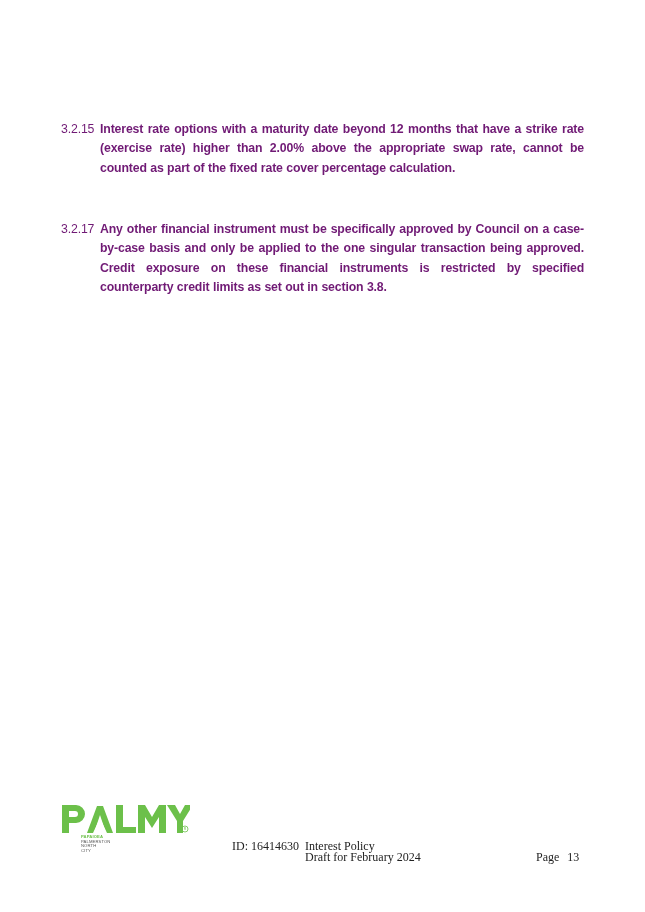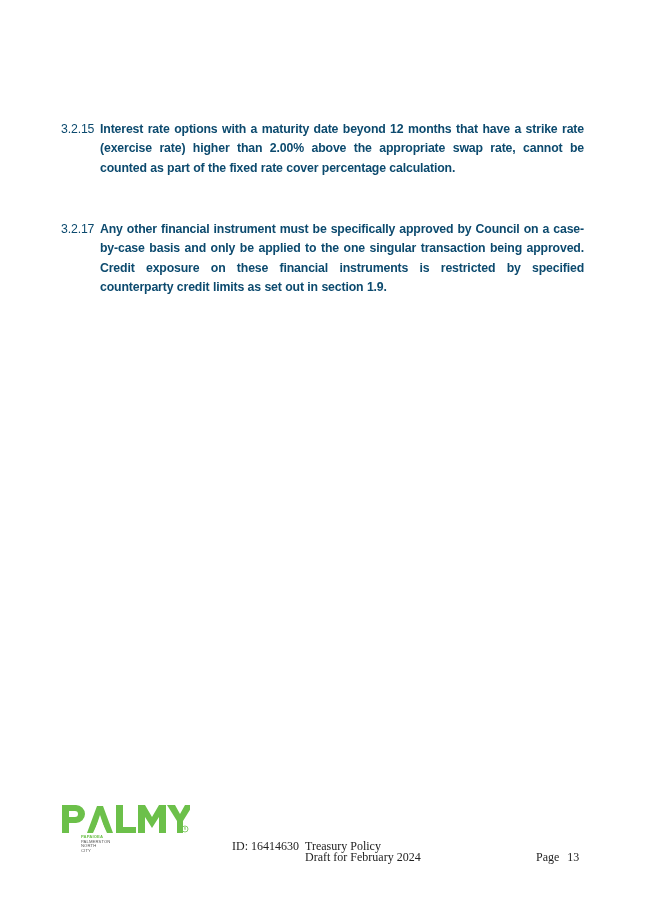--- a/index.html
+++ b/index.html
@@ -5,21 +5,21 @@
     html, body { margin: 0; padding: 0; background: #ffffff; }
     body { width: 645px; height: 912px; position: relative; overflow: hidden; }
     .page { position: absolute; left: 0; top: 0; width: 645px; height: 912px; background: #fff; }
     .para {
       position: absolute;
       left: 61px;
       width: 523px;
       font-family: "Liberation Sans", sans-serif;
       font-size: 12.3px;
       line-height: 19.3px;
-      color: #0c4a6e;
+      color: #701a75;
       text-align: justify;
       letter-spacing: -0.15px;
       word-spacing: 0.2px;
     }
     .para .num { position: absolute; left: 0; top: 0; }
     .para .body { display: block; padding-left: 39px; text-indent: 0; font-weight: bold; }
     .p15 { top: 120px; }
     .p16 { top: 180px; }
     .p17 { top: 220px; }
     .logo { position: absolute; left: 60px; top: 802px; width: 130px; height: 52px; }
@@ -48,21 +48,21 @@
 <div class="page">
 
   <div class="para p15">
     <span class="num">3.2.15</span>
     <span class="body">Interest rate options with a maturity date beyond 12 months that have a strike rate (exercise rate) higher than 2.00% above the appropriate swap rate, cannot be counted as part of the fixed rate cover percentage calculation.</span>
   </div>
 
 
   <div class="para p17">
     <span class="num">3.2.17</span>
-    <span class="body">Any other financial instrument must be specifically approved by Council on a case-by-case basis and only be applied to the one singular transaction being approved. Credit exposure on these financial instruments is restricted by specified counterparty credit limits as set out in section 1.9.</span>
+    <span class="body">Any other financial instrument must be specifically approved by Council on a case-by-case basis and only be applied to the one singular transaction being approved. Credit exposure on these financial instruments is restricted by specified counterparty credit limits as set out in section 3.8.</span>
   </div>
 
   <svg class="logo" viewBox="0 0 130 52">
     <g fill="#6cc04a">
 
       <path d="M2 3 h14 a9 9 0 0 1 0 18 h-7 v10 h-7 z M9 9 v6 h6 a3 3 0 0 0 0 -6 z" fill-rule="evenodd"></path>
 
       <path d="M27 31 L37 4 h6 L53 31 h-7 L40 13 L34 31 z"></path>
       <path d="M33 31 L40 16 L47 31 h-4 L40 24 L37 31 z" fill="#ffffff"></path>
 
@@ -78,19 +78,19 @@
     </g>
   </svg>
   <div class="logo-sub">
     <div class="green">PAPAIOEA</div>
     <div>PALMERSTON</div>
     <div>NORTH</div>
     <div>CITY</div>
   </div>
 
   <div class="footer f-id">ID: 16414630</div>
-  <div class="footer f-title">Treasury Policy</div>
+  <div class="footer f-title">Interest Policy</div>
   <div class="footer f-draft">Draft for February 2024</div>
   <div class="footer f-page">
     <span>Page</span><span class="pnum">13</span>
   </div>
 
 </div>
 
 </body></html>

